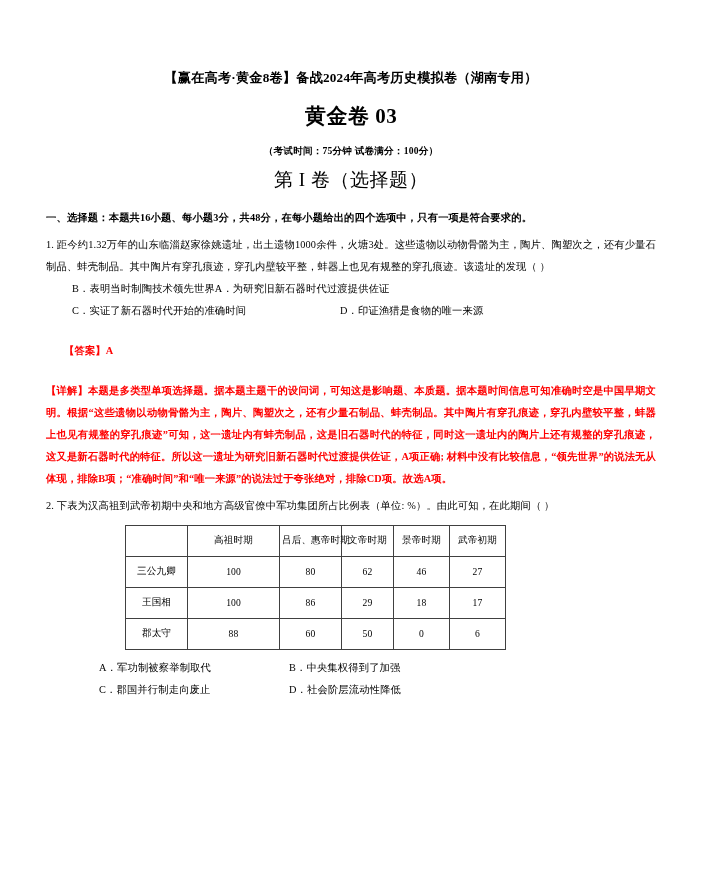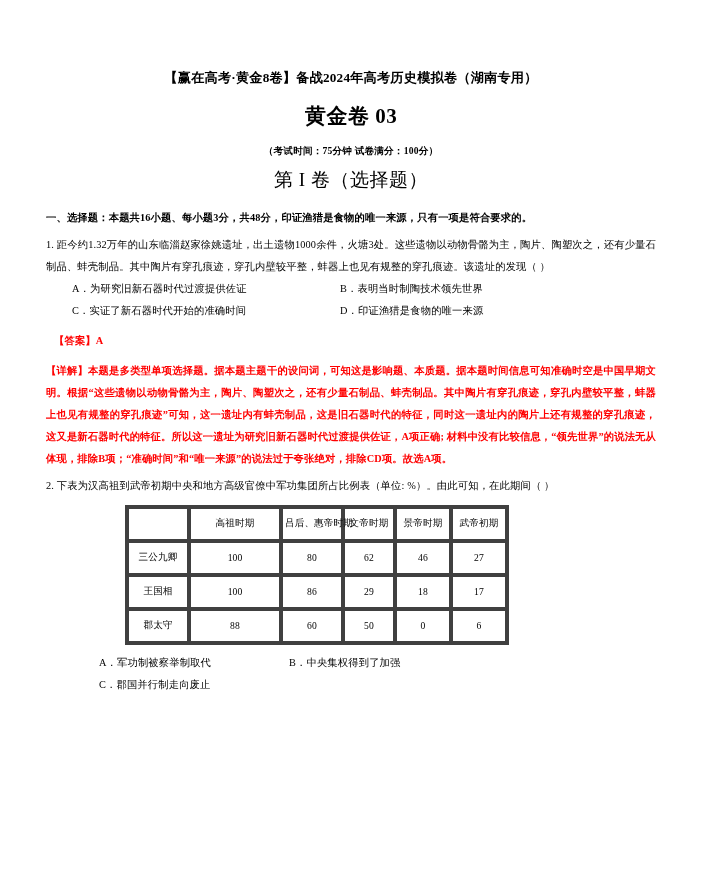--- a/index.html
+++ b/index.html
@@ -94,35 +94,35 @@
 
   
   .explain {
     color: #ff0000;
     font-size: 10.3px;
     line-height: 22px;
     text-align: justify;
     letter-spacing: 0.15px;
     font-weight: bold;
   }
-  .explain .ans-line { margin: 8px; }
+  .explain .ans-line { margin: 18px; }
   .explain .detail { margin: 0; }
 
   
   .table-wrap {
     margin-top: 8px;
     margin-left: 79px;
   }
   table.data {
     border-collapse: collapse;
     width: 372px;
     table-layout: fixed;
   }
   table.data td, table.data th {
-    border: 4px solid #404040;
+    border: 1px solid #404040;
     font-size: 9.6px;
     font-weight: normal;
     text-align: center;
     vertical-align: middle;
     height: 30px;
     padding: 0 2px;
     letter-spacing: 0.1px;
     white-space: nowrap;
   }
   table.data th {
@@ -145,28 +145,28 @@
   <div class="content">
 
     <div class="doc-title">【赢在高考·黄金8卷】备战2024年高考历史模拟卷（湖南专用）</div>
 
     <div class="paper-name">黄金卷 03</div>
 
     <div class="exam-meta">（考试时间：75分钟    试卷满分：100分）</div>
 
     <div class="section-title">第 I 卷（选择题）</div>
 
-    <div class="para sec-intro"><span class="lead">一、选择题：</span><span class="lead">本题共16小题、每小题3分，共48分，印证渔猎是食物的唯一来源，只有一项是符合要求的。</span></div>
+    <div class="para sec-intro"><span class="lead">一、选择题：</span><span class="lead">本题共16小题、每小题3分，共48分，在每小题给出的四个选项中，只有一项是符合要求的。</span></div>
 
     <div class="para question"><span>1.</span> <span>距今约1.32万年的山东临淄赵家徐姚遗址，出土遗物1000余件，火塘3处。这些遗物以动物骨骼为主，陶片、陶塑次之，还有少量石制品、蚌壳制品。其中陶片有穿孔痕迹，穿孔内壁较平整，蚌器上也见有规整的穿孔痕迹。该遗址的发现（        ）</span></div>
 
     <div class="opts">
       <div class="opt-row">
+        <span class="opt">B．表明当时制陶技术领先世界</span>
         <span class="opt first">A．为研究旧新石器时代过渡提供佐证</span>
-        <span class="opt">B．表明当时制陶技术领先世界</span>
       </div>
       <div class="opt-row">
         <span class="opt first">C．实证了新石器时代开始的准确时间</span>
         <span class="opt">D．印证渔猎是食物的唯一来源</span>
       </div>
     </div>
 
     <div class="explain">
       <div class="ans-line"><span>【答案】</span><span>A</span></div>
       <div class="detail"><span>【详解】</span><span>本题是多类型单项选择题。据本题主题干的设问词，可知这是影响题、本质题。据本题时间信息可知准确时空是中国早期文明。根据“这些遗物以动物骨骼为主，陶片、陶塑次之，还有少量石制品、蚌壳制品。其中陶片有穿孔痕迹，穿孔内壁较平整，蚌器上也见有规整的穿孔痕迹”可知，这一遗址内有蚌壳制品，这是旧石器时代的特征，同时这一遗址内的陶片上还有规整的穿孔痕迹，这又是新石器时代的特征。所以这一遗址为研究旧新石器时代过渡提供佐证，A项正确; 材料中没有比较信息，“领先世界”的说法无从体现，排除B项；“准确时间”和“唯一来源”的说法过于夸张绝对，排除CD项。故选A项。</span></div>
@@ -223,17 +223,18 @@
       </table>
     </div>
 
     <div class="opts opts-q2">
       <div class="opt-row">
         <span class="opt first">A．军功制被察举制取代</span>
         <span class="opt">B．中央集权得到了加强</span>
       </div>
       <div class="opt-row">
         <span class="opt first">C．郡国并行制走向废止</span>
+        <span class="opt">D．社会阶层流动性降低</span>
       </div>
     </div>
 
   </div>
 </div>
 
 </body></html>

